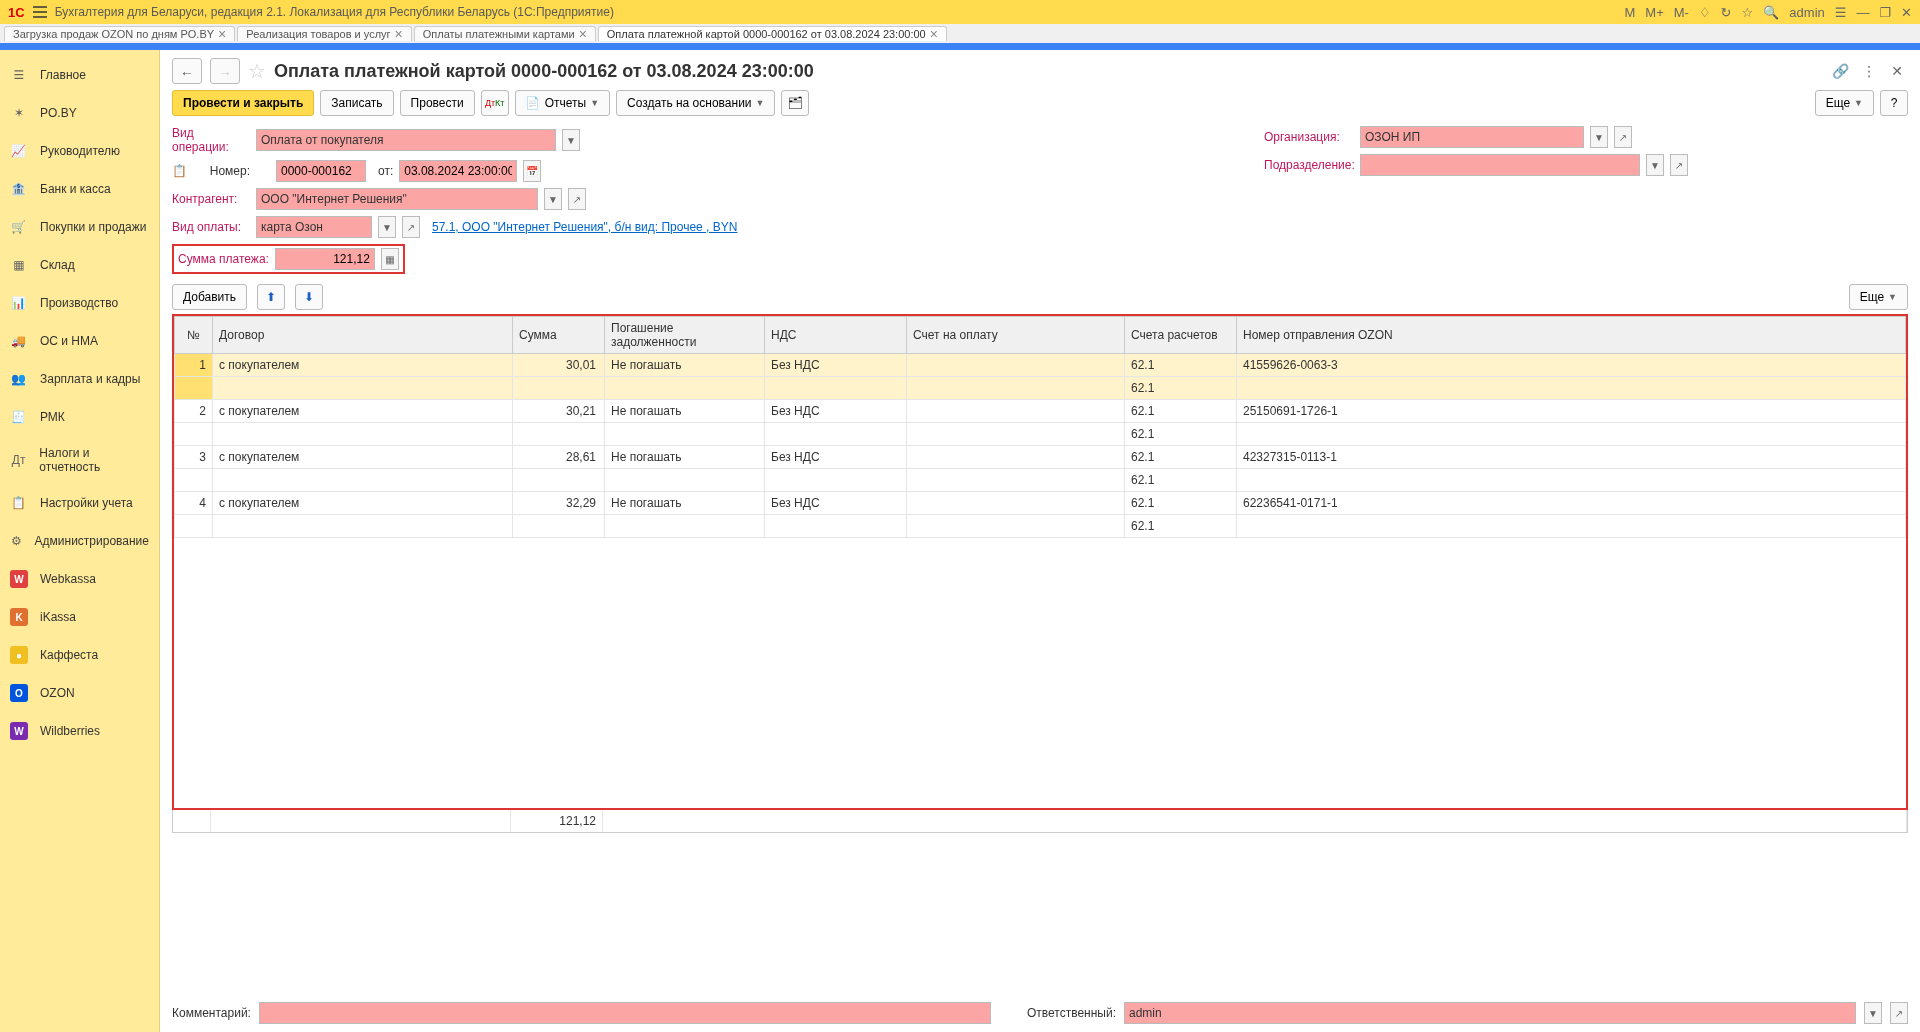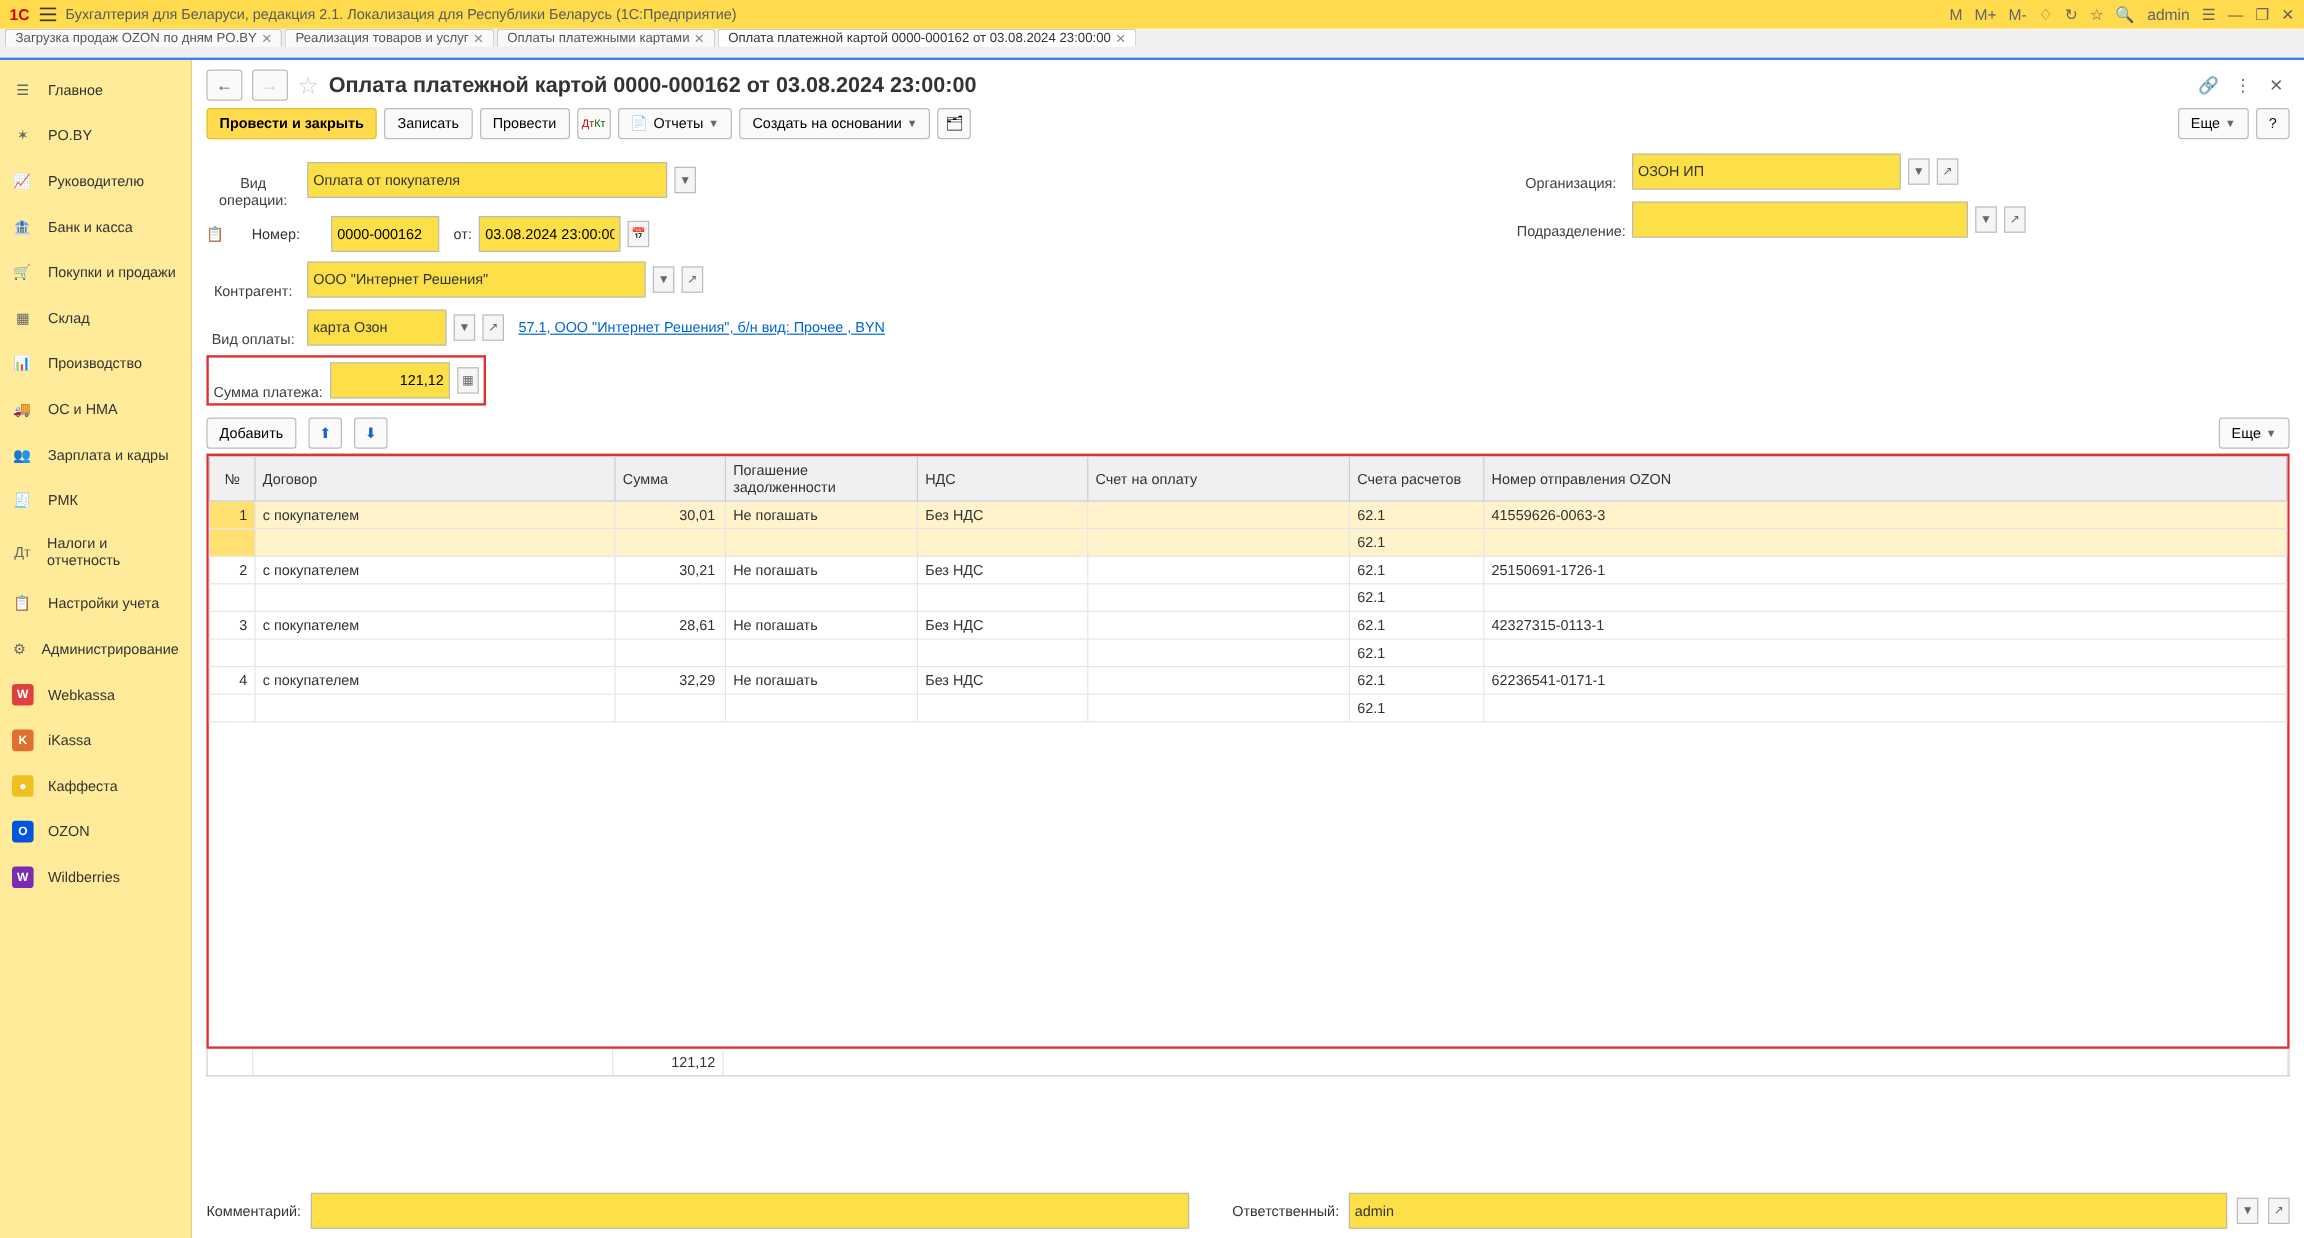--- a/index.html
+++ b/index.html
@@ -6,21 +6,21 @@
 body { font-family: Arial, sans-serif; font-size: 12px; color: #333; background: #fff; overflow: hidden; }
 
 .titlebar { height: 24px; background: #ffdb4d; display: flex; align-items: center; padding: 0 8px; gap: 8px; }
 .logo { font-weight: bold; color: #d00; font-size: 13px; }
 .burger { cursor: pointer; }
 .burger svg { display: block; }
 .title-text { color: #5a5a5a; font-size: 12px; }
 .titlebar-right { margin-left: auto; display: flex; align-items: center; gap: 10px; }
 .tb-icon { cursor: pointer; color: #666; font-size: 13px; }
 
-.tabs { height: 26px; background: #f0f0f0; border-bottom: 2px solid #3b82f6; display: flex; align-items: flex-start; padding-left: 4px; }
+.tabs { height: 26px; background: #f0f0f0; border-bottom: 7px solid #3b82f6; display: flex; align-items: center; padding-left: 4px; }
 .tab { display: flex; align-items: center; padding: 0 8px; border: 1px solid #ccc; border-bottom: none; background: #fafafa; margin-right: 2px; font-size: 11px; color: #555; gap: 4px; border-radius: 3px 3px 0 0; }
 .tab.active { background: #fff; color: #333; }
 .tab-close { color: #888; cursor: pointer; font-size: 14px; line-height: 1; }
 
 .main { display: flex; height: calc(1032px - 24px - 26px); }
 
 .sidebar { width: 160px; background: #ffeb99; border-right: 1px solid #e0d080; padding-top: 6px; }
 .sidebar-item { display: flex; align-items: center; padding: 10px 10px; gap: 12px; cursor: pointer; color: #333; font-size: 12px; }
 .sidebar-icon { width: 18px; height: 18px; display: flex; align-items: center; justify-content: center; }
 
@@ -36,23 +36,23 @@
 .toolbar { display: flex; align-items: center; gap: 6px; margin-bottom: 10px; }
 .btn { height: 26px; padding: 0 10px; border: 1px solid #bbb; background: #fafafa; border-radius: 3px; cursor: pointer; font-size: 12px; display: flex; align-items: center; gap: 4px; }
 .btn.yellow { background: #ffdb4d; border-color: #e0c030; font-weight: bold; }
 .btn.icon-only { width: 28px; padding: 0; justify-content: center; }
 .dropdown-caret { font-size: 9px; color: #666; }
 .toolbar-right { margin-left: auto; display: flex; gap: 6px; }
 
 .form-area { display: flex; gap: 40px; margin-bottom: 2px; }
 .form-col { display: flex; flex-direction: column; gap: 6px; }
 .form-row { display: flex; align-items: center; gap: 6px; }
-.form-label { width: 78px; text-align: center; color: #404040; margin-top: 20px; }
+.form-label { width: 78px; text-align: left; color: #be185d; }
 .form-label.wider { width: 90px; }
-.input { height: 22px; border: 1px solid #bbb; padding: 14px 4px; background: #fde047; font-size: 12px; }
+.input { height: 22px; border: 1px solid #bbb; padding: 0 4px; background: #fca5a5; font-size: 12px; }
 .input.select { display: flex; align-items: center; justify-content: space-between; }
 .sel-btn { width: 18px; height: 22px; border: 1px solid #bbb; background: #f5f5f5; display: flex; align-items: center; justify-content: center; cursor: pointer; font-size: 10px; color: #666; }
 .link { color: #0066cc; text-decoration: underline; cursor: pointer; }
 
 .highlight-box { border: 2px solid #d33; padding: 2px 4px; display: inline-flex; align-items: center; gap: 6px; margin-bottom: 10px; margin-top: 4px; }
 .highlight-box .form-label { width: auto; }
 .sum-input { width: 100px; text-align: right; }
 
 .table-toolbar { display: flex; gap: 10px; margin-bottom: 4px; align-items: center; }
 

